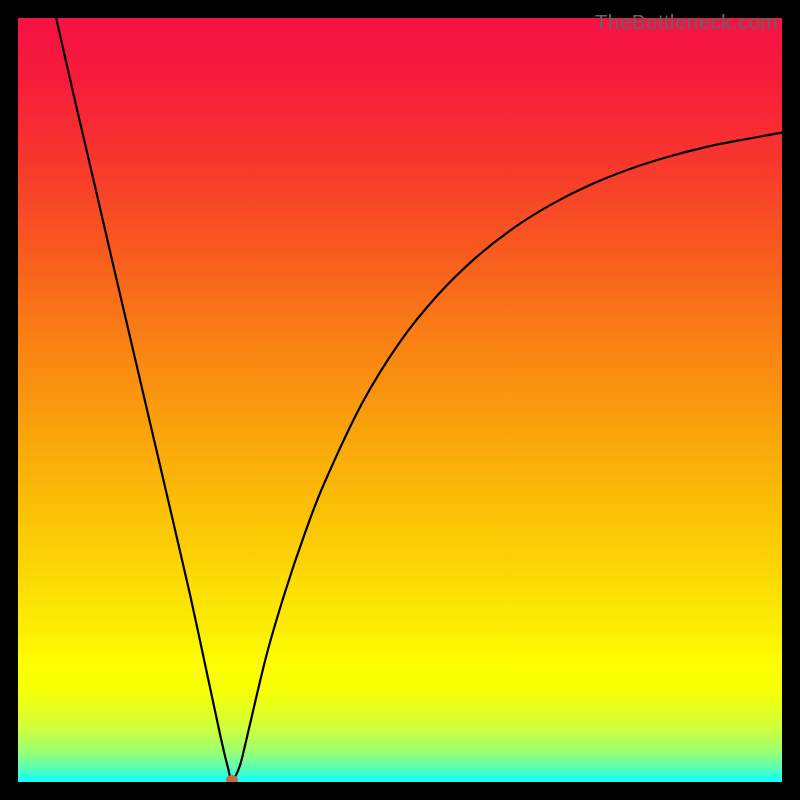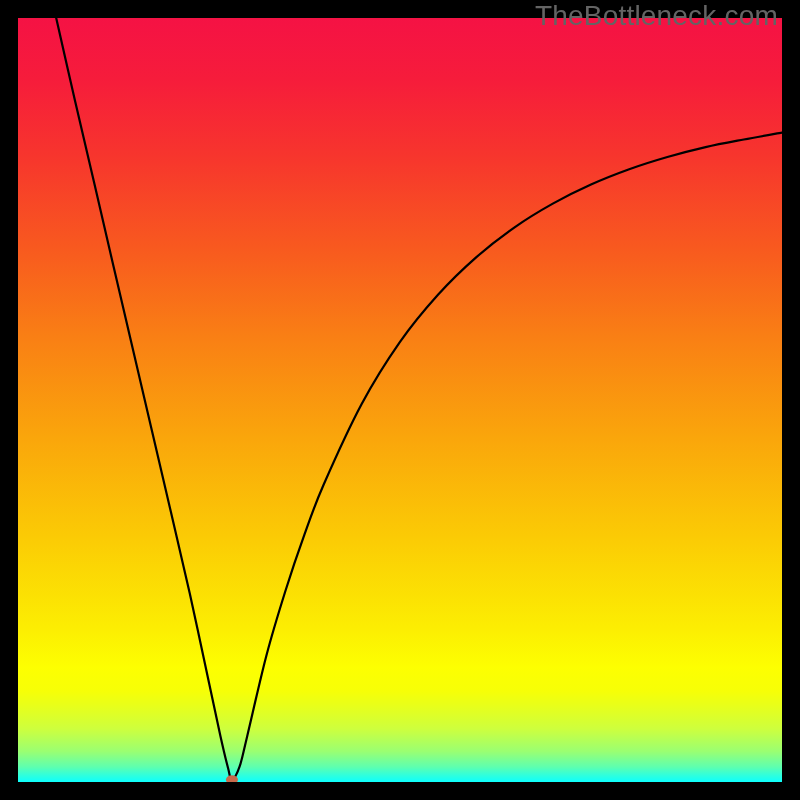--- a/index.html
+++ b/index.html
@@ -24,24 +24,24 @@
     top: 0;
     left: 0;
     width: 764px;
     height: 764px;
   }
   svg {
     display: block;
   }
   .watermark {
     position: absolute;
-    top: 0px;
+    top: 10px;
     right: 22px;
     color: #646464;
-    font-size: 28px;
+    font-size: 21px;
     font-weight: 400;
     letter-spacing: 0.2px;
     z-index: 5;
   }
 </style>
 </head>
 <body>
 
 <div class="watermark">TheBottleneck.com</div>
 

